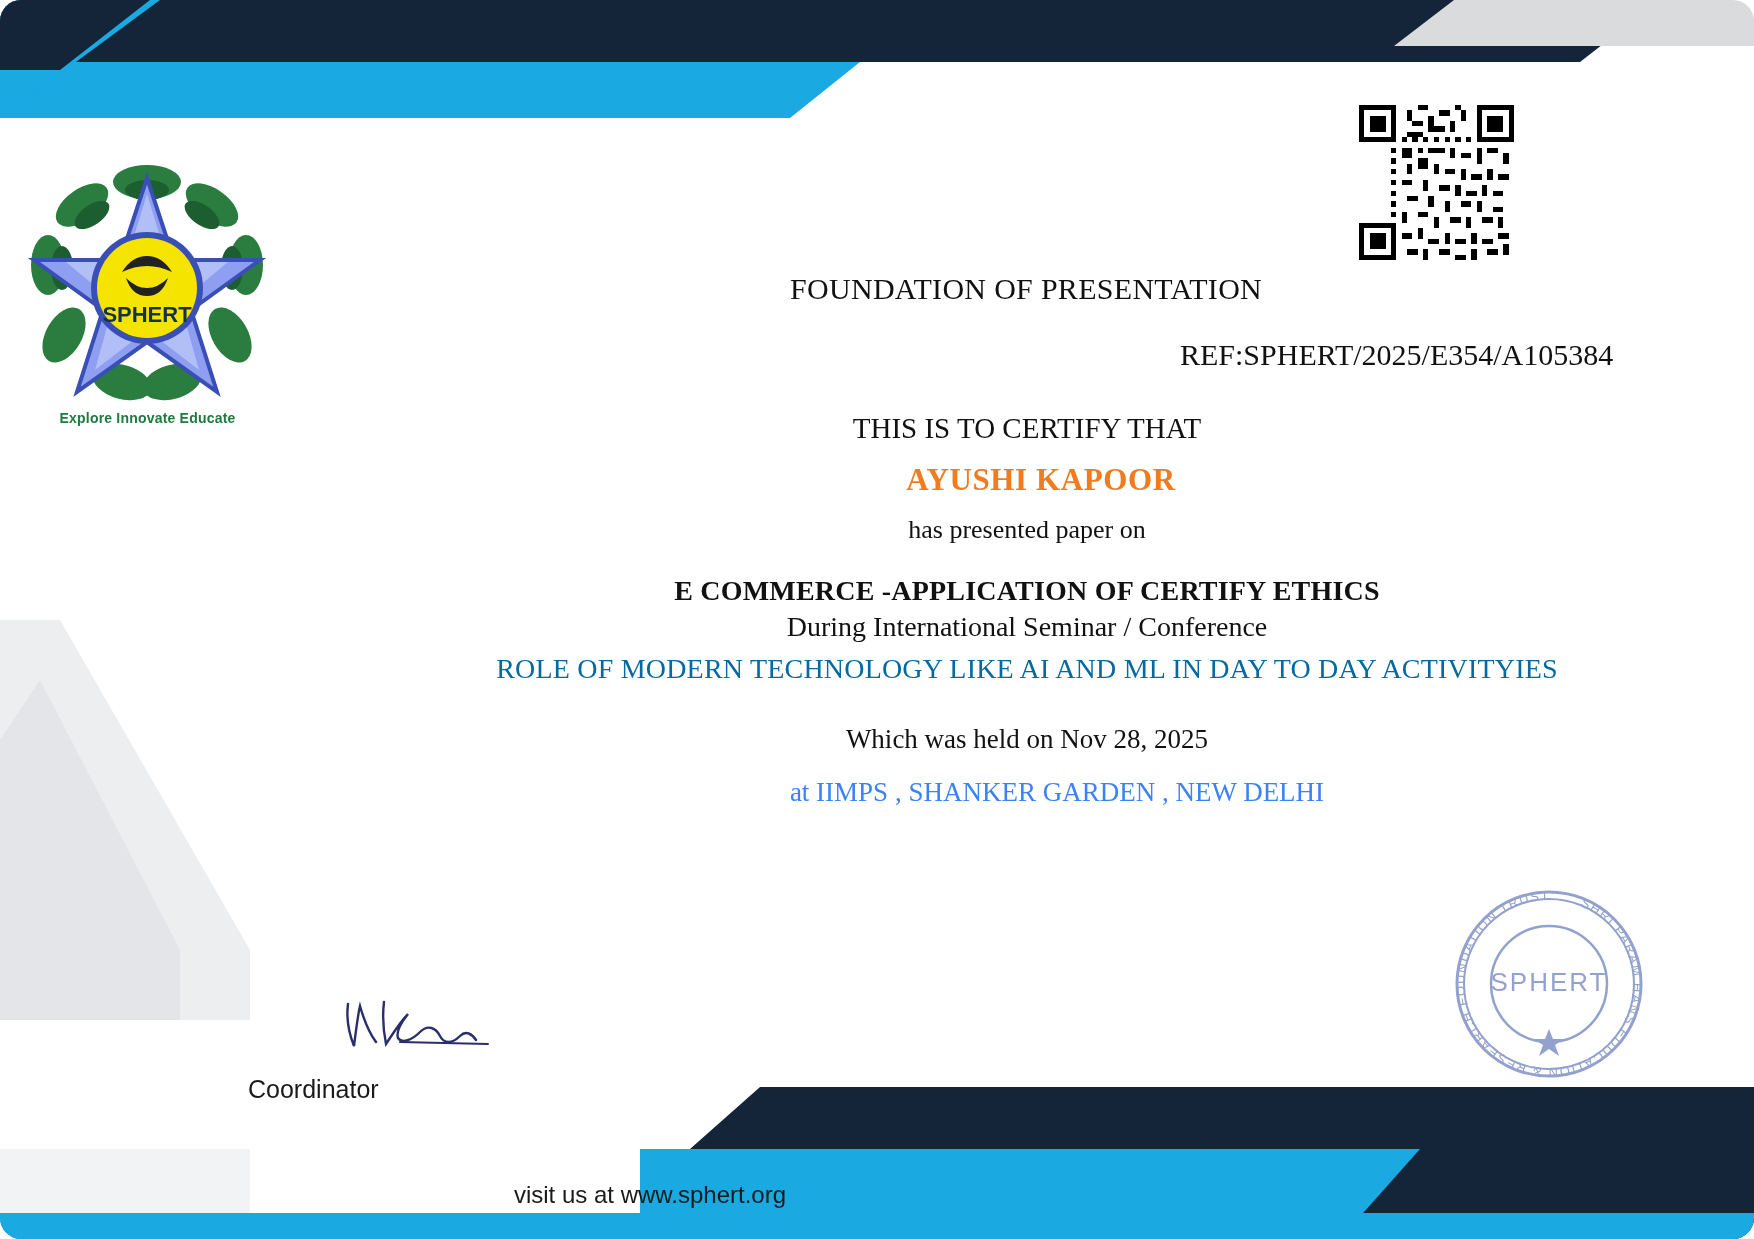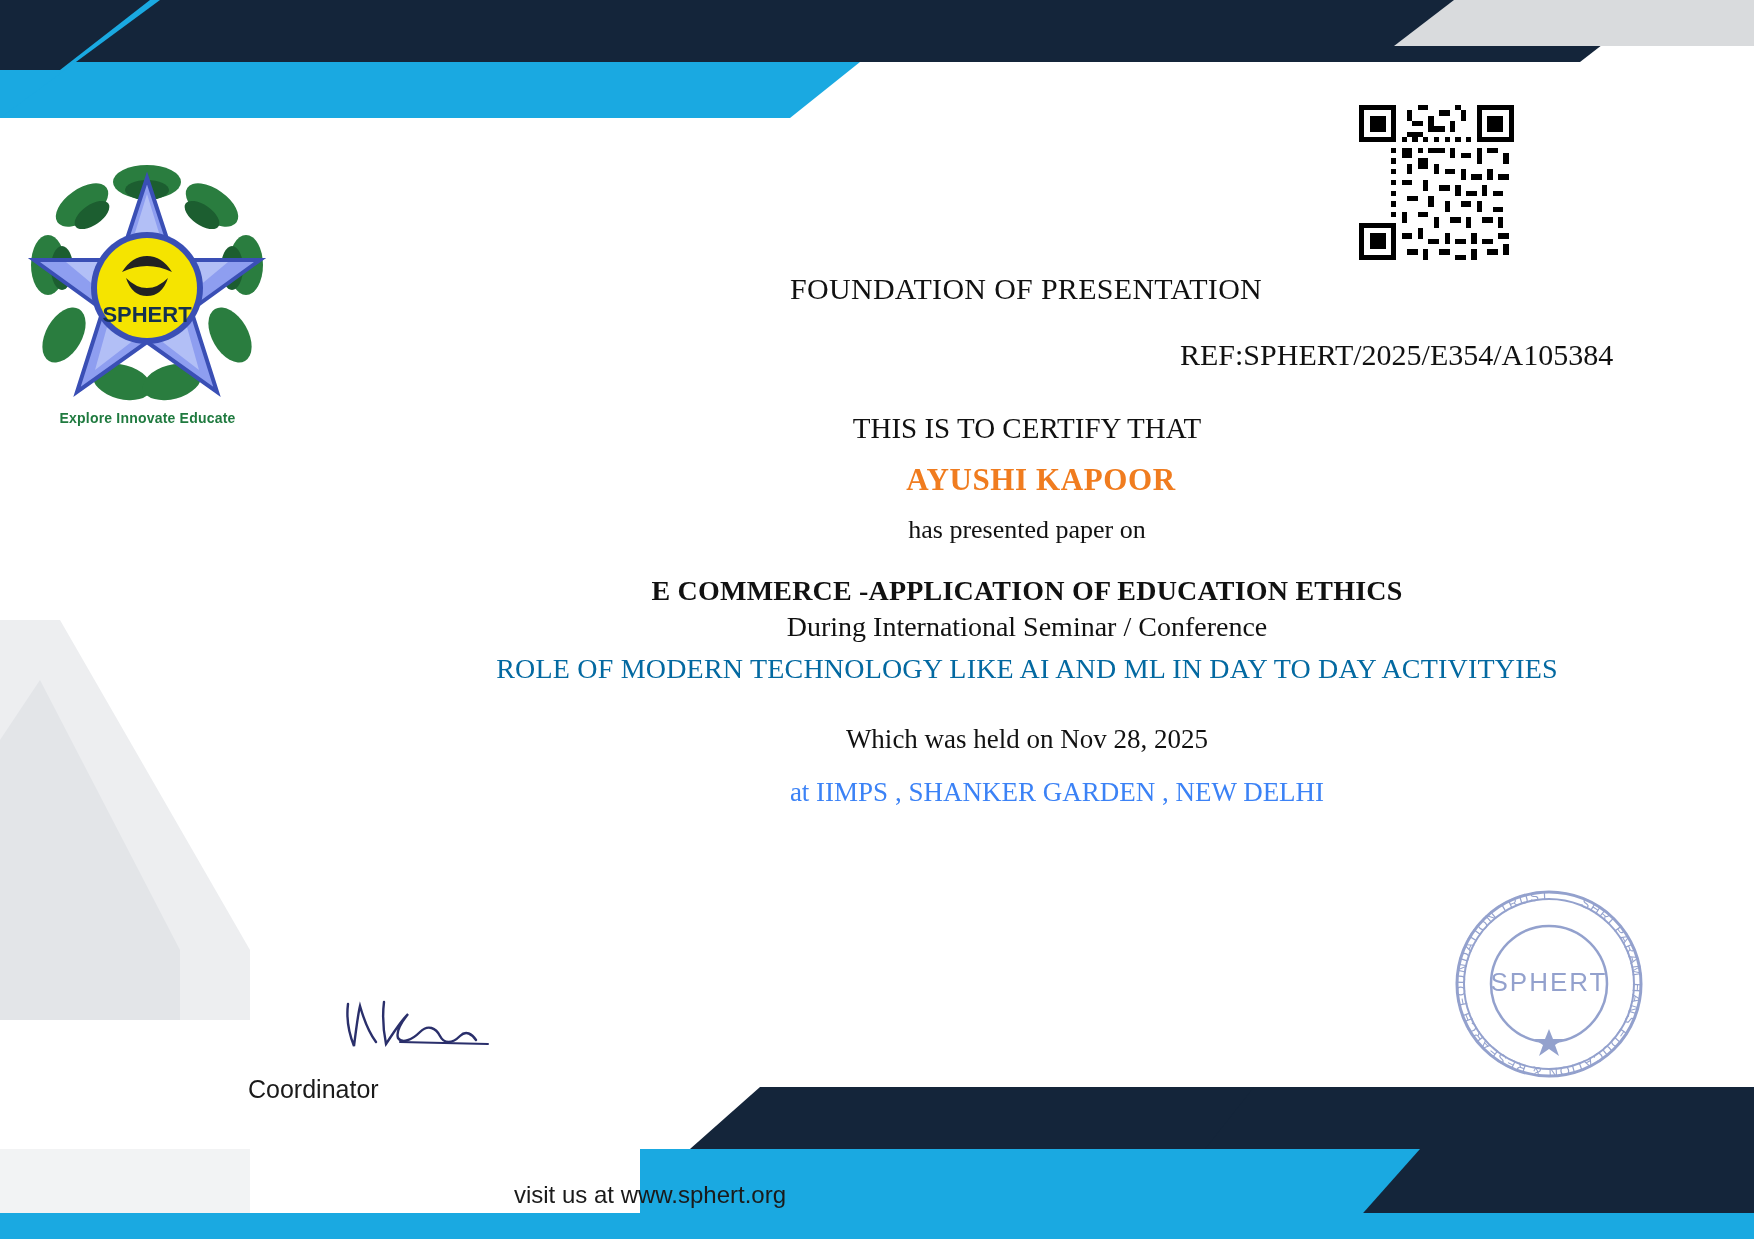--- a/index.html
+++ b/index.html
@@ -12,20 +12,21 @@
     height: 1239px;
     font-family: "Liberation Serif", serif;
     overflow: hidden;
   }
   .certificate {
     position: relative;
     width: 1754px;
     height: 1239px;
     background: #ffffff;
     overflow: hidden;
+    border-radius: 21px;
   }
 
   
   .deco {
     position: absolute;
     pointer-events: none;
   }
 
   
   .top-navy {
@@ -486,21 +487,21 @@
       </g>
     </svg>
   </div>
 
   <div class="content">
     <div class="cert-title">FOUNDATION OF PRESENTATION</div>
     <div class="cert-ref">REF:SPHERT/2025/E354/A105384</div>
     <div class="certify-line">THIS IS TO CERTIFY THAT</div>
     <div class="recipient">AYUSHI KAPOOR</div>
     <div class="presented-line">has presented paper on</div>
-    <div class="paper-title">E COMMERCE -APPLICATION OF EDUCATION ETHICS</div>
+    <div class="paper-title">E COMMERCE -APPLICATION OF CERTIFY ETHICS</div>
     <div class="during-line">During International Seminar / Conference</div>
     <div class="event-title">ROLE OF MODERN TECHNOLOGY LIKE AI AND ML IN DAY TO DAY ACTIVITYIES</div>
     <div class="held-line">Which was held on Nov 28, 2025</div>
     <div class="venue-line">at IIMPS , SHANKER GARDEN , NEW DELHI</div>
   </div>
 
   <div class="signature">
     <svg viewBox="0 0 190 56" width="190" height="56">
       <path d="M8 4 C6 20, 10 36, 14 46 C16 30, 18 14, 20 6 C24 20, 30 34, 36 42" fill="none" stroke="#2a2f6b" stroke-width="2.4" stroke-linecap="round"></path>
       <path d="M44 2 C42 18, 44 34, 46 44 C54 32, 60 22, 68 14 C60 24, 56 32, 58 38 C62 44, 72 40, 80 32

